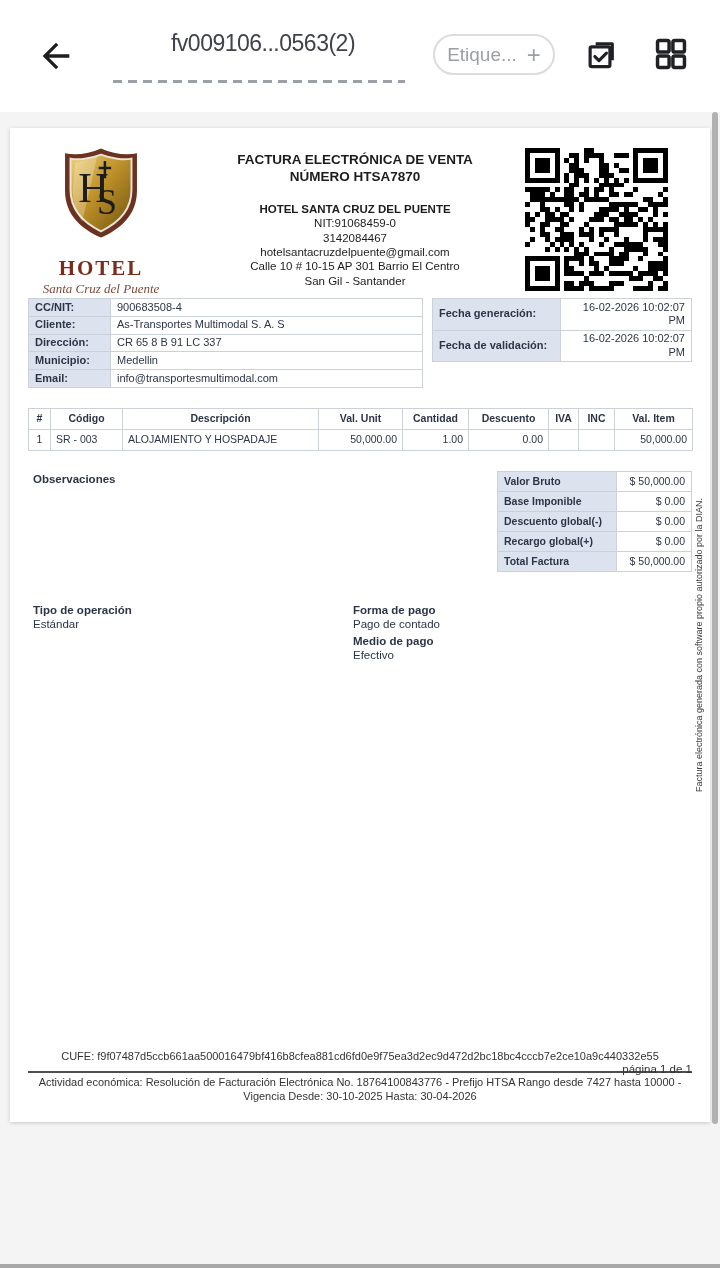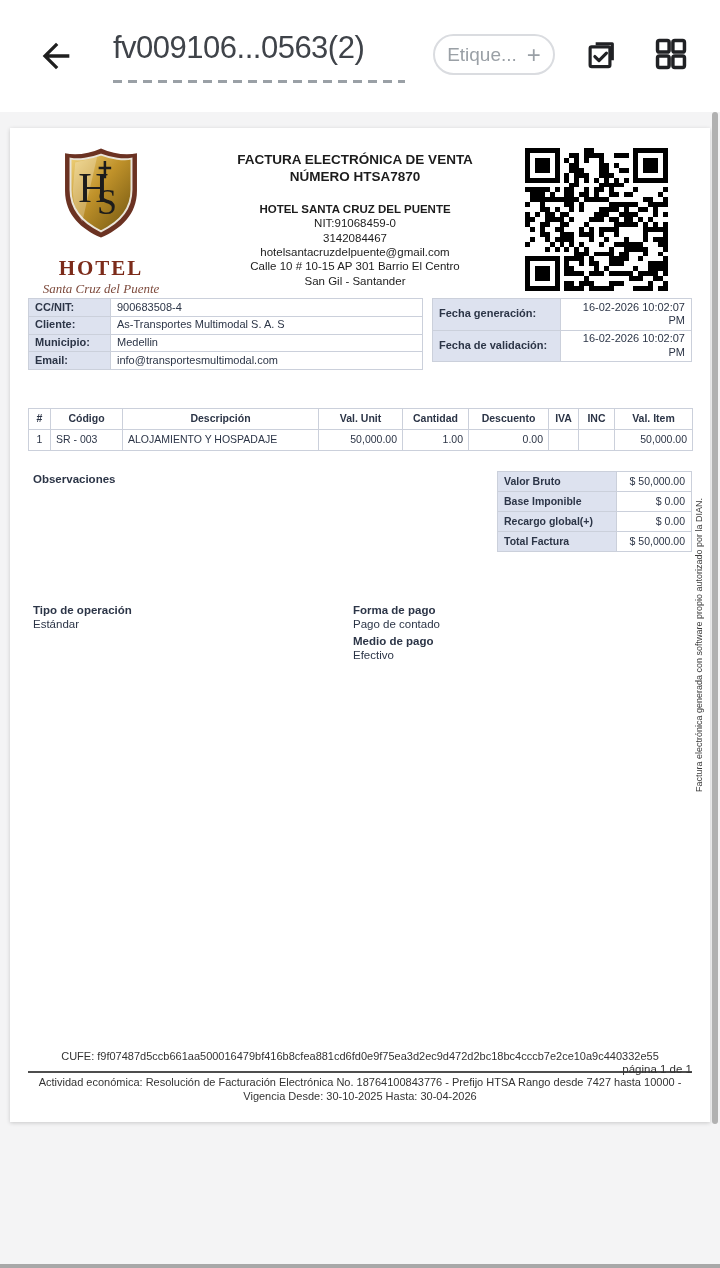--- a/index.html
+++ b/index.html
@@ -2,21 +2,21 @@
 <html><head>
 <meta charset="utf-8">
 <style>
   * { margin:0; padding:0; box-sizing:border-box; }
   html,body { width:720px; height:1268px; font-family:"Liberation Sans", sans-serif; background:#ffffff; overflow:hidden; }
   .stage { position:relative; width:720px; height:1268px; background:#ffffff; }
 
   
   .appbar { position:absolute; left:0; top:0; width:720px; height:112px; background:#ffffff; z-index:5; }
   .back-btn { position:absolute; left:36px; top:36px; width:40px; height:40px; cursor:pointer; }
-  .doc-title { position:absolute; left:113px; top:30px; width:300px; font-size:31px; color:#3f4349; letter-spacing:-0.5px; white-space:nowrap; }
+  .doc-title { position:absolute; left:113px; top:30px; width:300px; font-size:23px; color:#3f4349; letter-spacing:-0.5px; white-space:nowrap;text-align:center; }
   .title-underline { position:absolute; left:113px; top:80px; width:292px; height:3px;
     background:repeating-linear-gradient(90deg,#9aa0a6 0 9px,transparent 9px 15px); }
   .label-chip { position:absolute; left:433px; top:34px; width:122px; height:41px; border:2px solid #dadce0; border-radius:21px;
     display:flex; align-items:center; justify-content:center; gap:10px; color:#9aa0a6; background:#fff; cursor:pointer; }
   .label-chip .chip-text { font-size:19px; }
   .label-chip .chip-plus { font-size:24px; line-height:20px; }
   .icon-btn { position:absolute; top:35px; width:42px; height:42px; display:flex; align-items:center; justify-content:center; cursor:pointer; }
   .icon-select { left:581px; }
   .icon-grid { left:650px; }
 
@@ -598,20 +598,24 @@
       <tbody>
         <tr>
           <td class="kv-label">CC/NIT:</td>
           <td class="kv-value">900683508-4</td>
         </tr>
         <tr>
           <td class="kv-label">Cliente:</td>
           <td class="kv-value">As-Transportes Multimodal S. A. S</td>
         </tr>
         <tr>
+          <td class="kv-label">Dirección:</td>
+          <td class="kv-value">CR 65 8 B 91 LC 337</td>
+        </tr>
+        <tr>
           <td class="kv-label">Municipio:</td>
           <td class="kv-value">Medellin</td>
         </tr>
         <tr>
           <td class="kv-label">Email:</td>
           <td class="kv-value">info@transportesmultimodal.com</td>
         </tr>
       </tbody>
     </table>
 
@@ -674,20 +678,24 @@
       <tbody>
         <tr>
           <td class="kv-label">Valor Bruto</td>
           <td class="kv-value">$ 50,000.00</td>
         </tr>
         <tr>
           <td class="kv-label">Base Imponible</td>
           <td class="kv-value">$ 0.00</td>
         </tr>
         <tr>
+          <td class="kv-label">Descuento global(-)</td>
+          <td class="kv-value">$ 0.00</td>
+        </tr>
+        <tr>
           <td class="kv-label">Recargo global(+)</td>
           <td class="kv-value">$ 0.00</td>
         </tr>
         <tr>
           <td class="kv-label">Total Factura</td>
           <td class="kv-value">$ 50,000.00</td>
         </tr>
       </tbody>
     </table>
 

